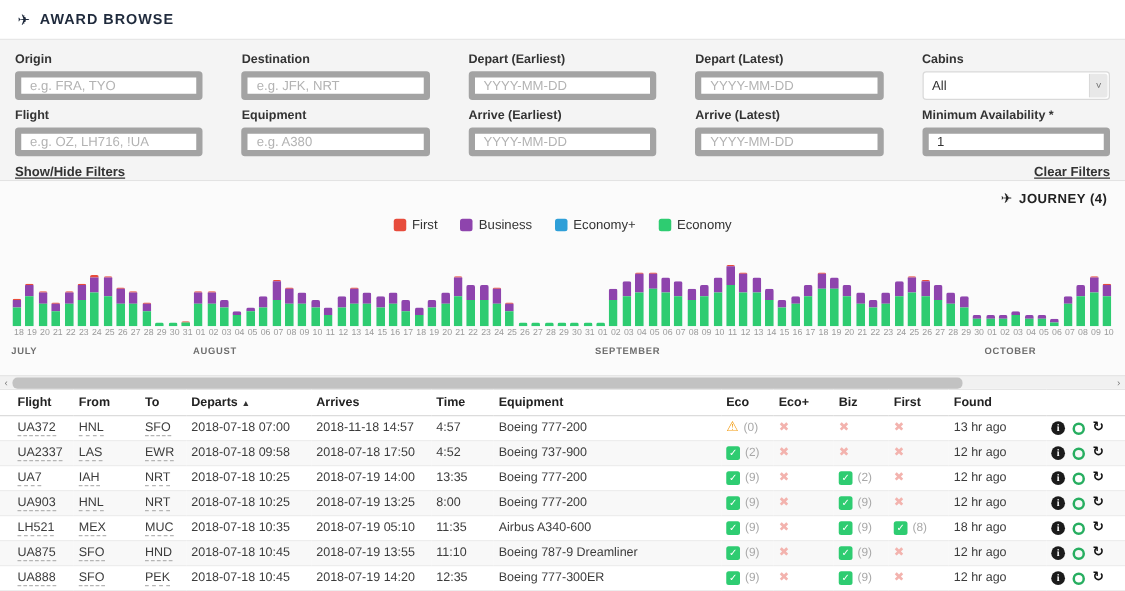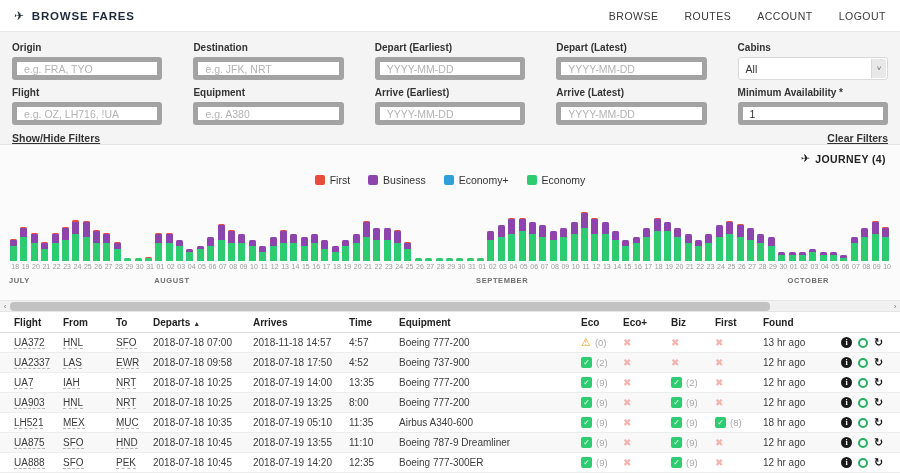--- a/index.html
+++ b/index.html
@@ -83,28 +83,22 @@
   .ico-refresh { font-size:11px; line-height:11px; color:#111; font-weight:bold; cursor:pointer; }
 </style>
 </head>
 <body>
 
 <div class="app">
 
   <header class="navbar">
     <div class="brand">
       <span class="plane">✈</span>
-      <span>BROWSE FARES</span>
+      <span>AWARD BROWSE</span>
     </div>
-    <nav class="nav-links" id="nav-links">
-        <a>BROWSE</a>
-        <a>ROUTES</a>
-        <a>ACCOUNT</a>
-        <a>LOGOUT</a>
-      </nav>
   </header>
 
   <section class="filters">
     <div class="filter-grid" id="filter-grid">
         <div class="field"><label>Origin</label><input type="text" placeholder="e.g. FRA, TYO" style=""></div>
         <div class="field"><label>Destination</label><input type="text" placeholder="e.g. JFK, NRT" style=""></div>
         <div class="field"><label>Depart (Earliest)</label><input type="text" placeholder="YYYY-MM-DD" style=""></div>
         <div class="field"><label>Depart (Latest)</label><input type="text" placeholder="YYYY-MM-DD" style=""></div>
         <div class="field">
           <label>Cabins</label>

